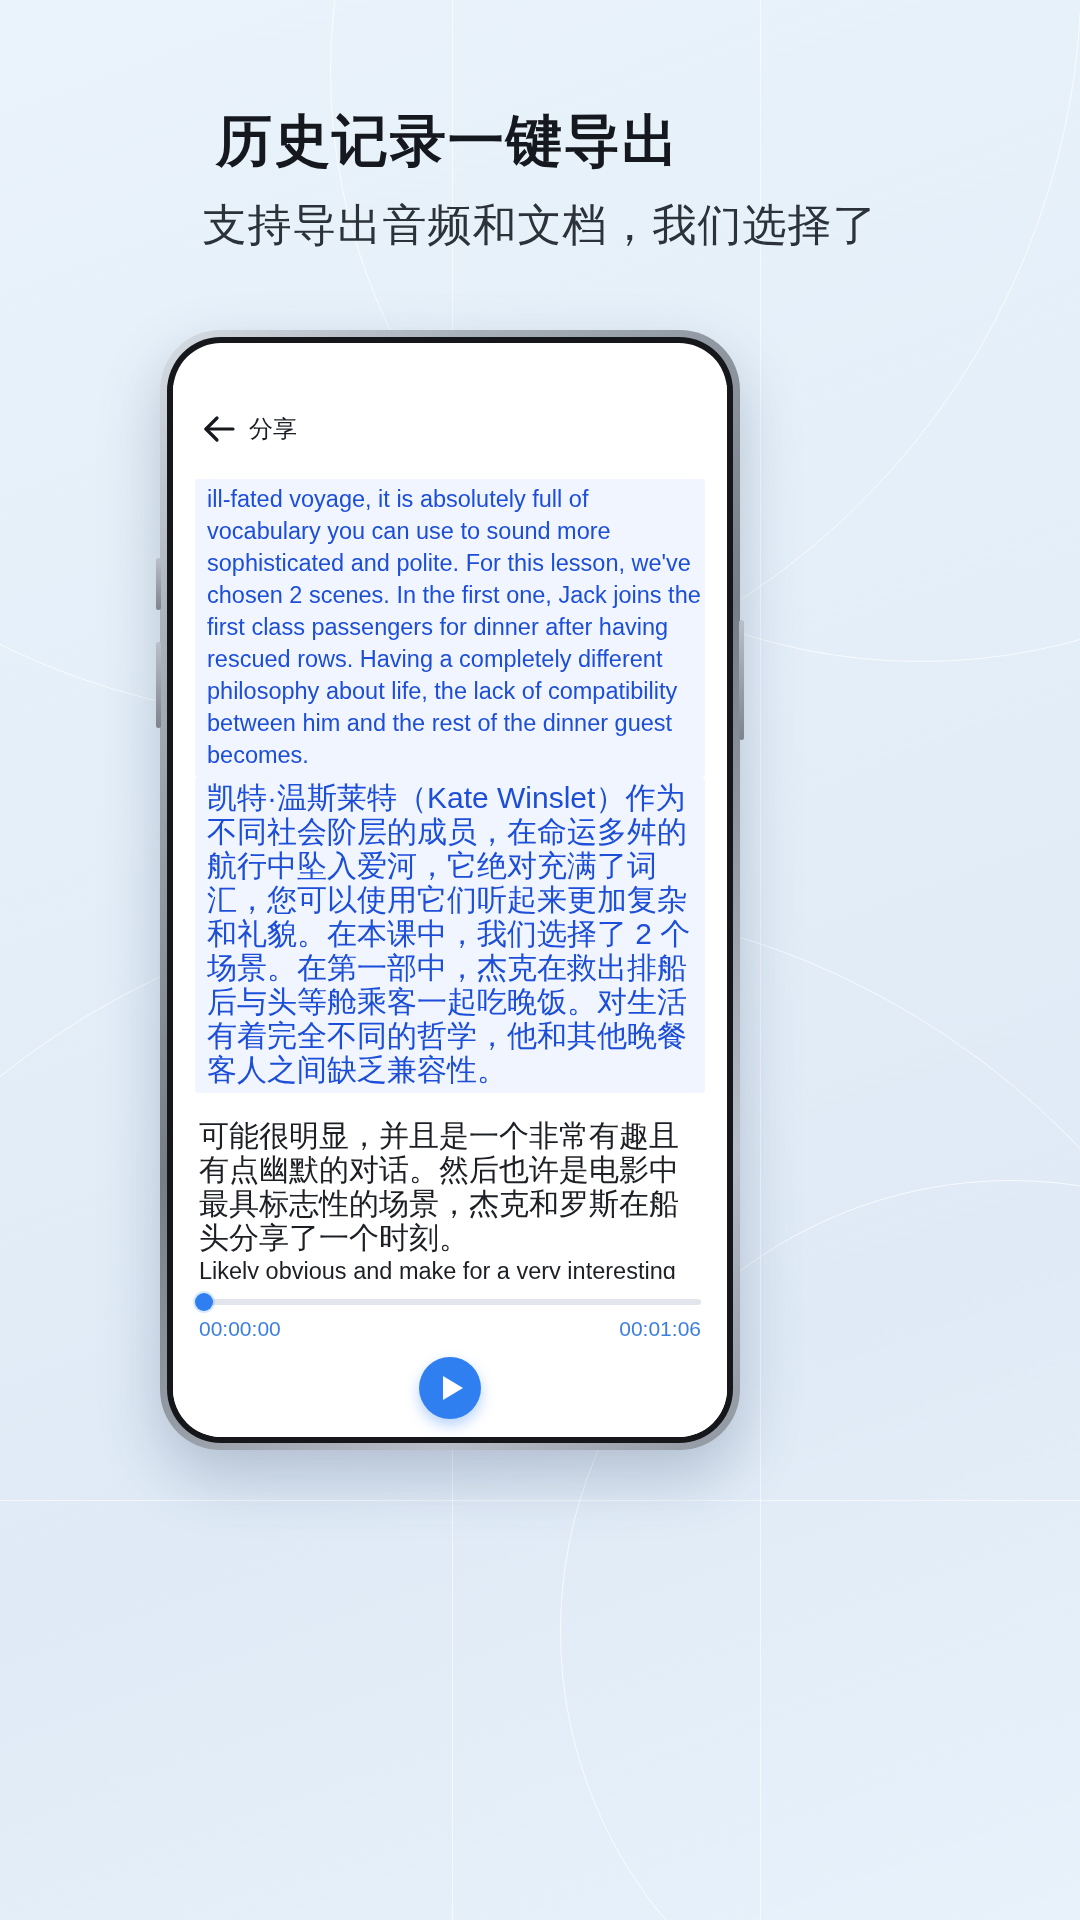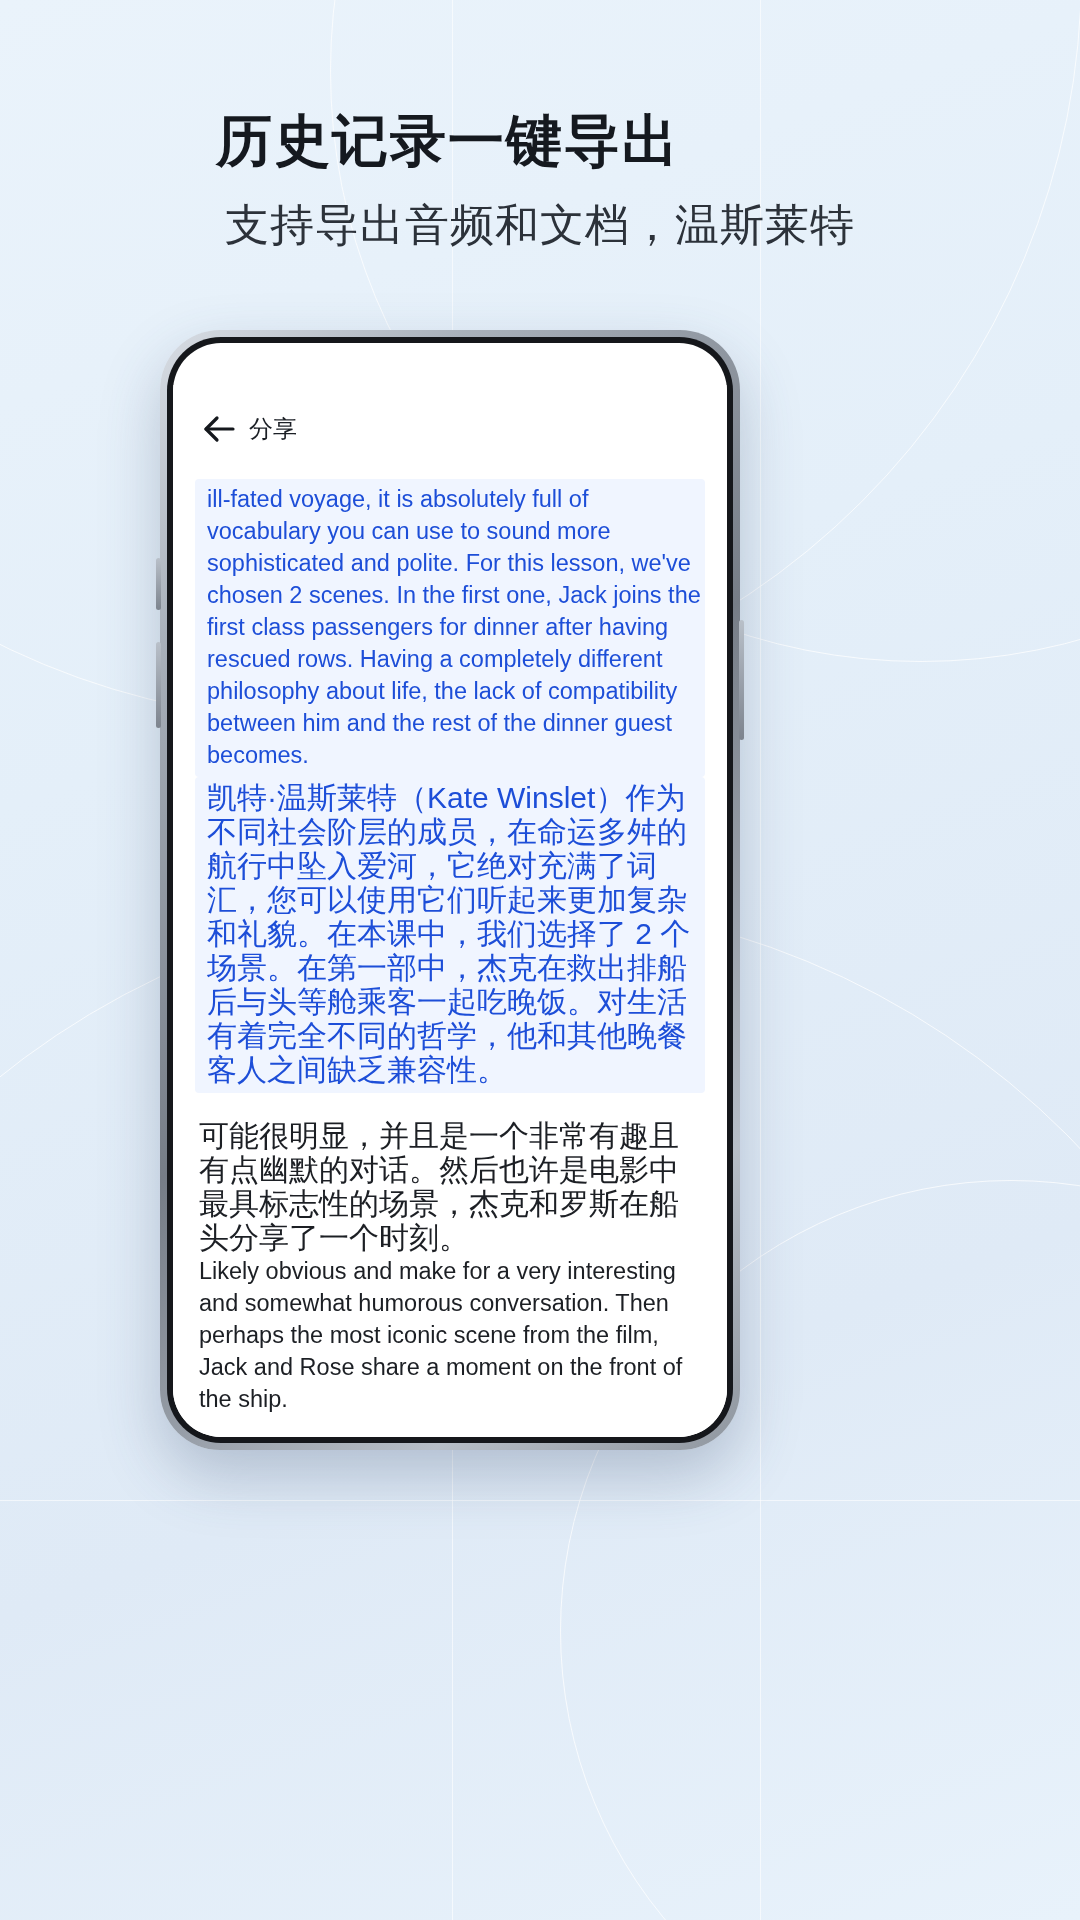--- a/index.html
+++ b/index.html
@@ -227,21 +227,21 @@
 
 <div class="bg-arc a1"></div>
 <div class="bg-arc a2"></div>
 <div class="bg-arc a3"></div>
 <div class="bg-arc a4"></div>
 <div class="bg-line v1"></div>
 <div class="bg-line v2"></div>
 <div class="bg-line h1"></div>
 
 <div class="headline">历史记录一键导出</div>
-<div class="subhead">支持导出音频和文档，温斯莱特</div>
+<div class="subhead">支持导出音频和文档，我们选择了</div>
 
 <div class="phone">
   <div class="btn-side left1"></div>
   <div class="btn-side left2"></div>
   <div class="btn-side right1"></div>
   <div class="phone-inner">
     <div class="screen">
 
       <div class="app-header">
         <div class="back-icon">
@@ -261,16 +261,31 @@
         </div>
         <div class="gap"></div>
 
         <div>
           <p class="para cn">可能很明显，并且是一个非常有趣且有点幽默的对话。然后也许是电影中最具标志性的场景，杰克和罗斯在船头分享了一个时刻。</p>
           <p class="para">Likely obvious and make for a very interesting and somewhat humorous conversation. Then perhaps the most iconic scene from the film, Jack and Rose share a moment on the front of the ship.</p>
         </div>
 
       </div>
 
+      <div class="player">
+        <div class="track">
+          <div class="track-fill" style="width: 0%;"></div>
+          <div class="knob" style="left: calc(0% - 4px);"></div>
+        </div>
+        <div class="times">
+          <span>00:00:00</span>
+          <span>00:01:06</span>
+        </div>
+        <div class="play-wrap">
+          <div class="play-btn">
+            <div class="play-tri"></div>
+          </div>
+        </div>
+      </div>
 
     </div>
   </div>
 </div>
 
 </body></html>

